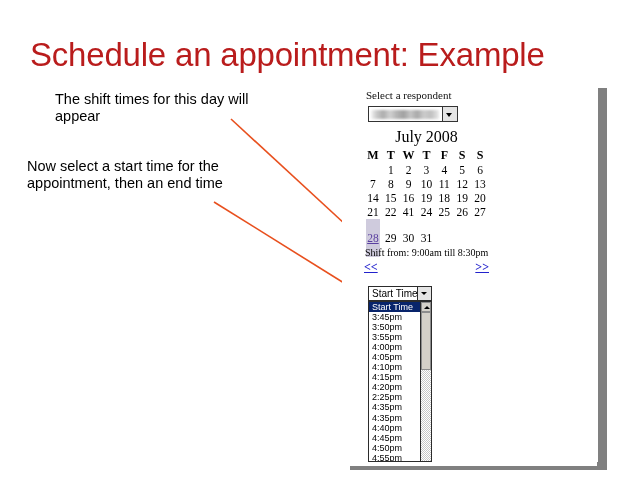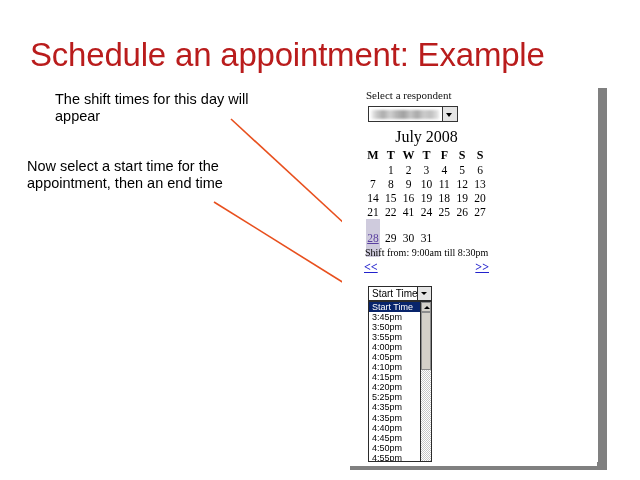--- a/index.html
+++ b/index.html
@@ -438,21 +438,21 @@
         <div class="st-options">
           <div class="st-opt selected">Start Time</div>
           <div class="st-opt">3:45pm</div>
           <div class="st-opt">3:50pm</div>
           <div class="st-opt">3:55pm</div>
           <div class="st-opt">4:00pm</div>
           <div class="st-opt">4:05pm</div>
           <div class="st-opt">4:10pm</div>
           <div class="st-opt">4:15pm</div>
           <div class="st-opt">4:20pm</div>
-          <div class="st-opt">5:25pm</div>
+          <div class="st-opt">2:25pm</div>
           <div class="st-opt">4:35pm</div>
           <div class="st-opt">4:35pm</div>
           <div class="st-opt">4:40pm</div>
           <div class="st-opt">4:45pm</div>
           <div class="st-opt">4:50pm</div>
           <div class="st-opt">4:55pm</div>
         </div>
         <div class="st-scroll">
           <div class="st-scroll-up"></div>
           <div class="st-scroll-thumb"></div>

